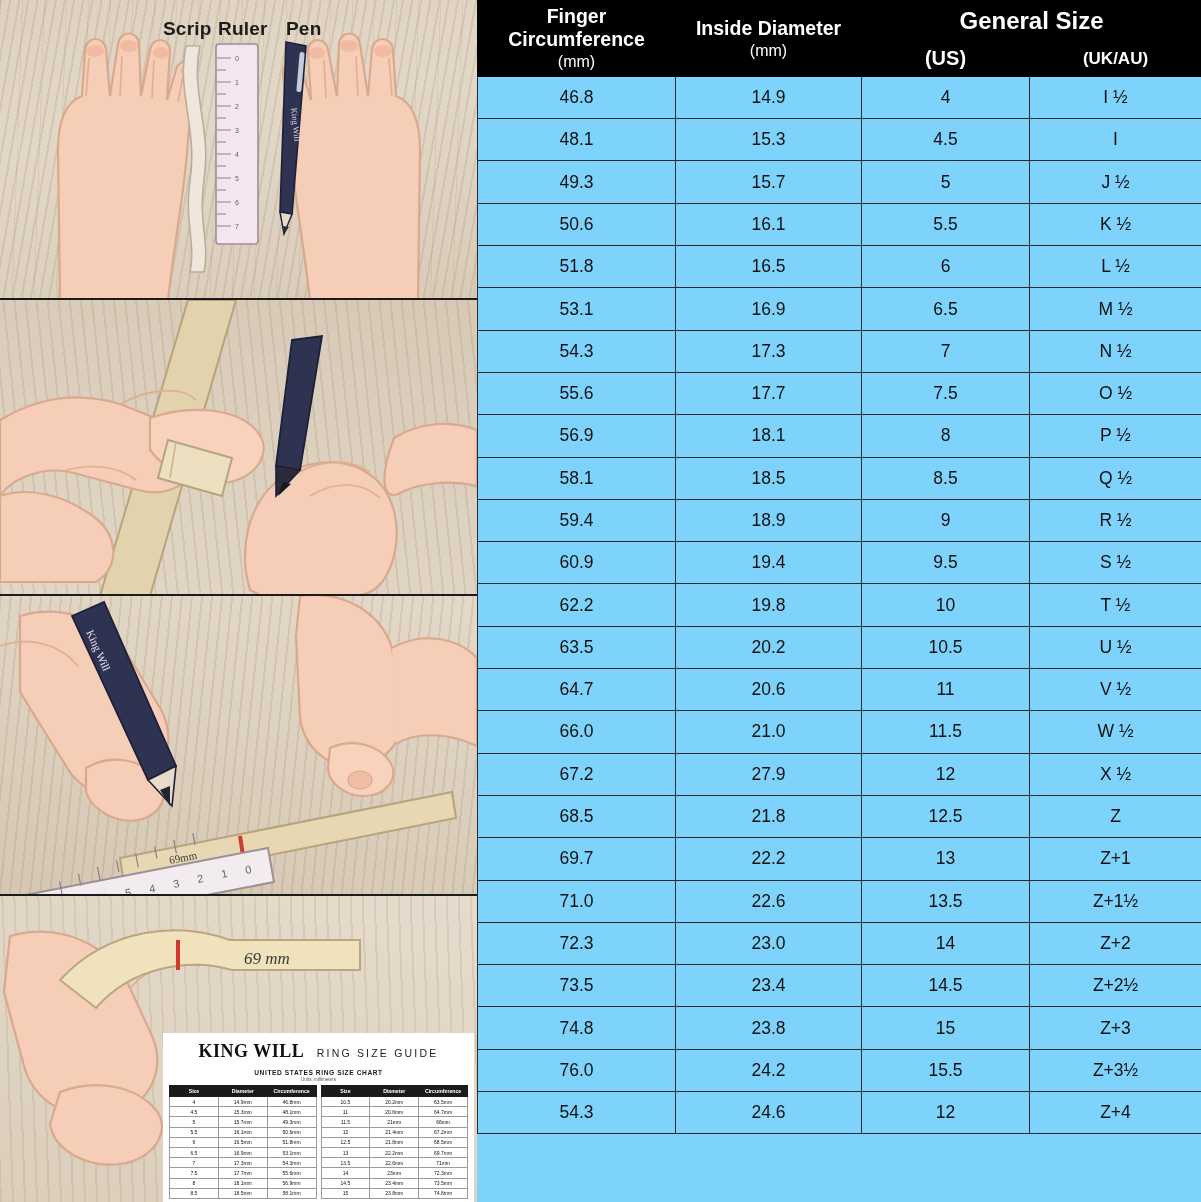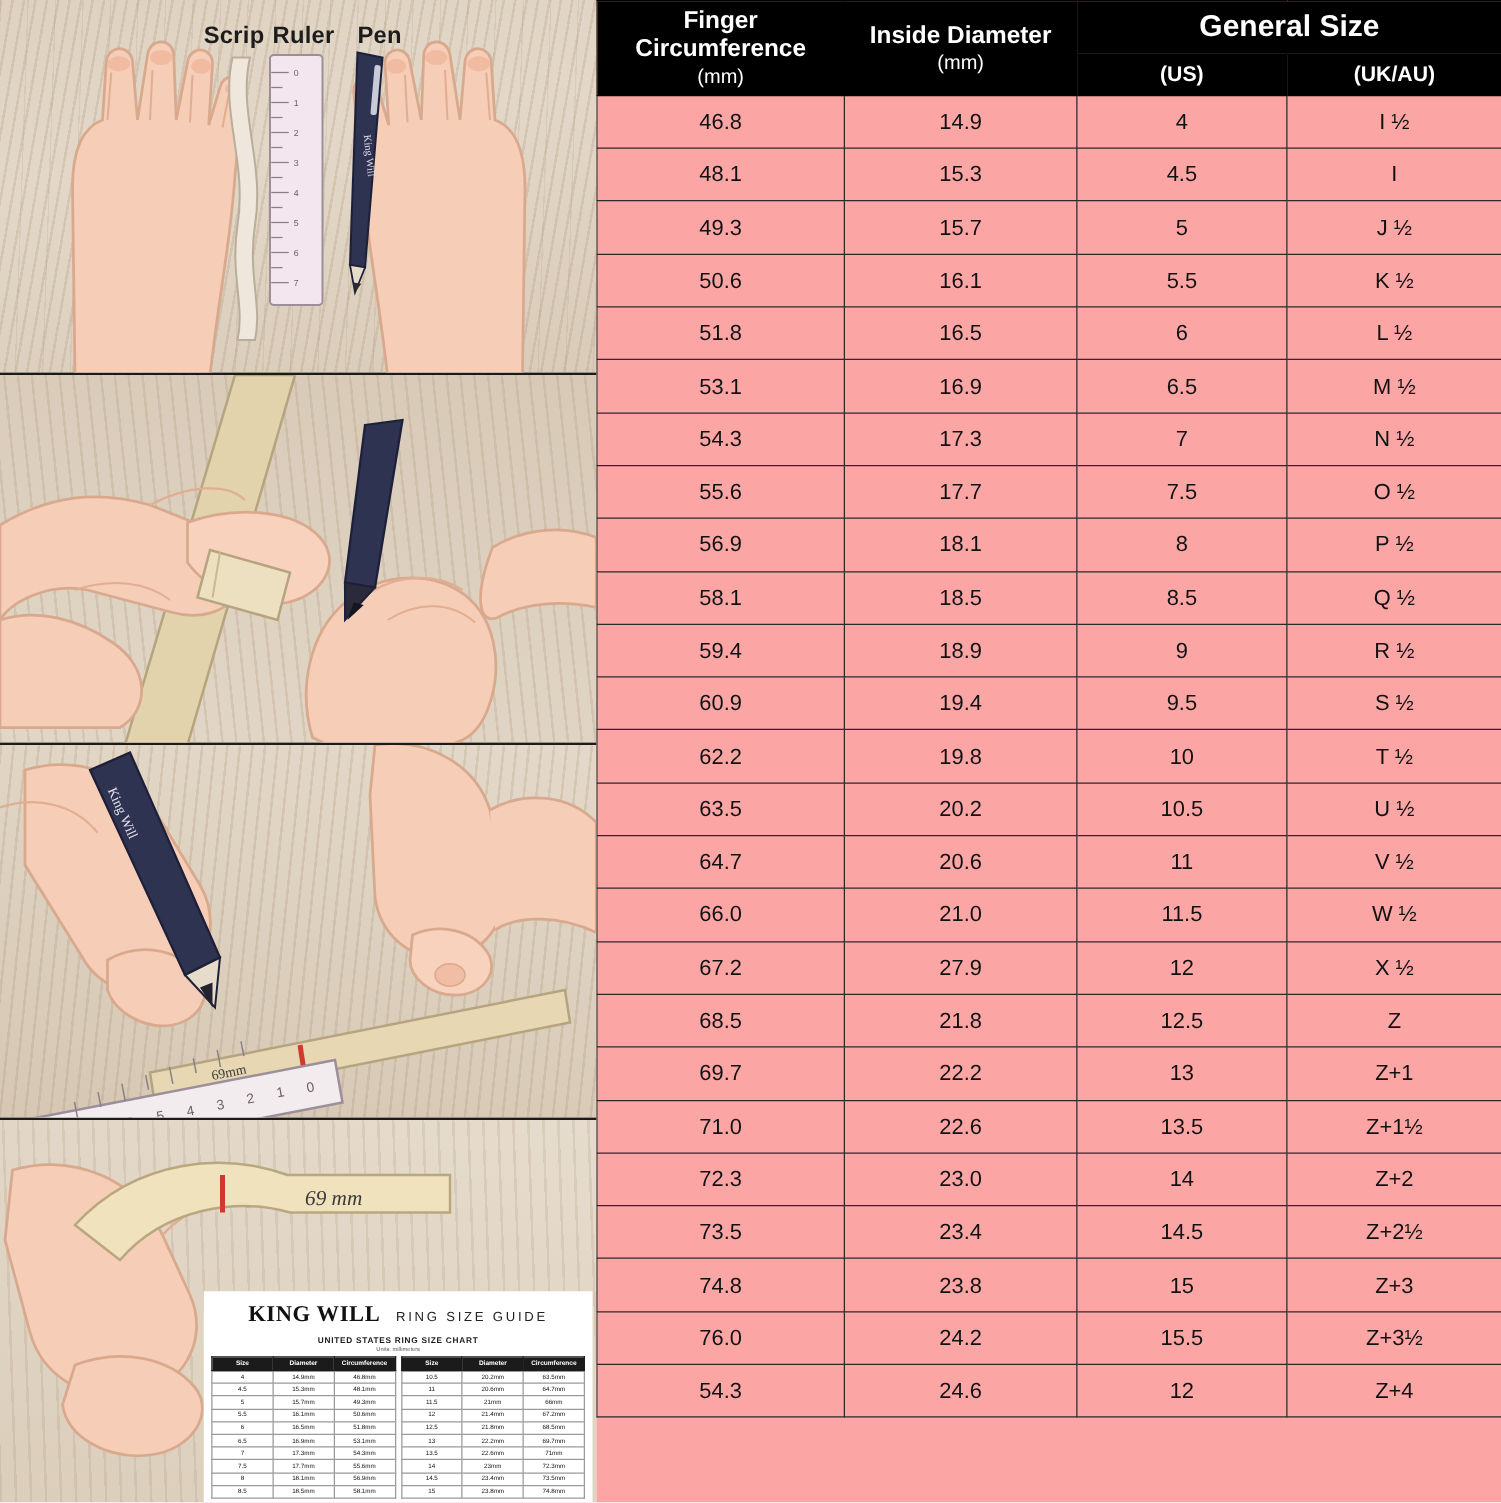--- a/index.html
+++ b/index.html
@@ -151,21 +151,21 @@
     text-align: center;
     padding: 1.6px 0;
     border: .5px solid #9a9a9a;
     color: #111;
   }
 
   
   .table-col {
     width: 724px;
     height: 1202px;
-    background: #fca5a5;
+    background: #7dd3fc;
   }
   table.main {
     border-collapse: collapse;
     width: 724px;
     table-layout: fixed;
   }
   table.main thead th {
     background: #000;
     color: #fff;
     font-weight: 700;
@@ -552,21 +552,21 @@
             <span>Finger Circumference</span>
             <span class="hdr-unit">(mm)</span>
           </th>
           <th rowspan="2" class="hdr-main">
             <span>Inside Diameter</span>
             <span class="hdr-unit">(mm)</span>
           </th>
           <th colspan="2" class="hdr-gen">General Size</th>
         </tr>
         <tr>
-          <th class="hdr-gen" style="font-size:17px;">(US)</th>
+          <th class="hdr-gen" style="font-size:20px;">(US)</th>
           <th class="hdr-gen" style="font-size:17px;">(UK/AU)</th>
         </tr>
       </thead>
       <tbody id="size-rows">
           <tr>
             <td>46.8</td>
             <td>14.9</td>
             <td>4</td>
             <td>I ½</td>
           </tr>

